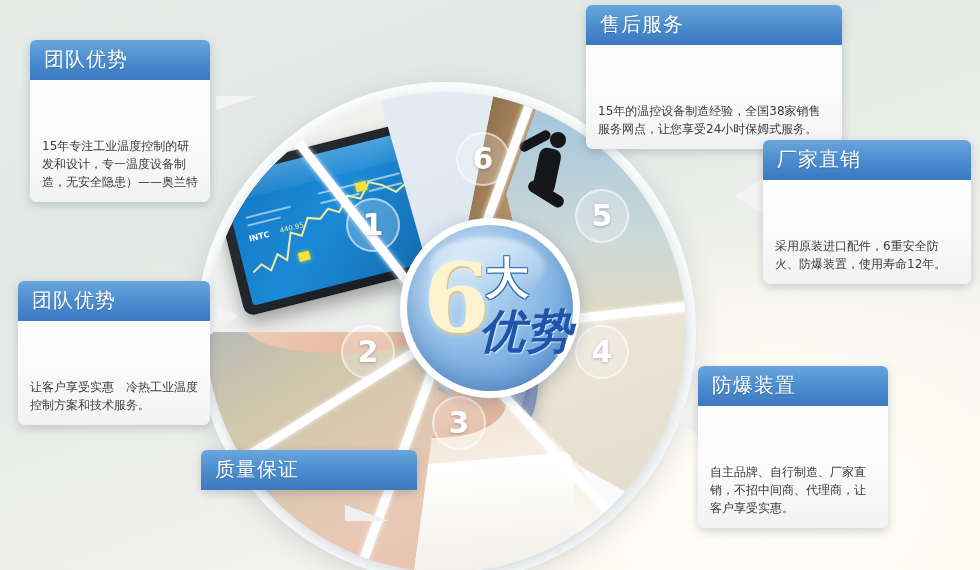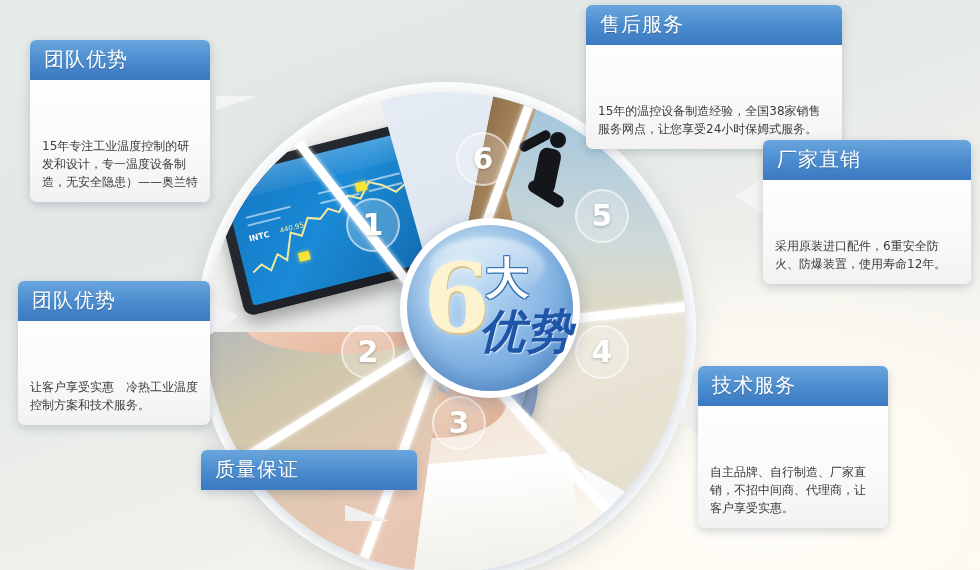--- a/index.html
+++ b/index.html
@@ -426,21 +426,21 @@
   </div>
 
   <div class="tail" id="tail-hardware"></div>
   <div class="card" id="card-hardware">
     <div class="card-head">厂家直销</div>
     <div class="card-body">采用原装进口配件，6重安全防火、防爆装置，使用寿命12年。</div>
   </div>
 
   <div class="tail" id="tail-software"></div>
   <div class="card" id="card-software">
-    <div class="card-head">技术服务</div>
+    <div class="card-head">防爆装置</div>
     <div class="card-body">自主品牌、自行制造、厂家直销，不招中间商、代理商，让客户享受实惠。</div>
   </div>
 
   <div class="tail" id="tail-quality"></div>
   <div class="card" id="card-quality">
     <div class="card-head">质量保证</div>
   </div>
 
   <div class="tail" id="tail-tech"></div>
   <div class="card" id="card-tech">

